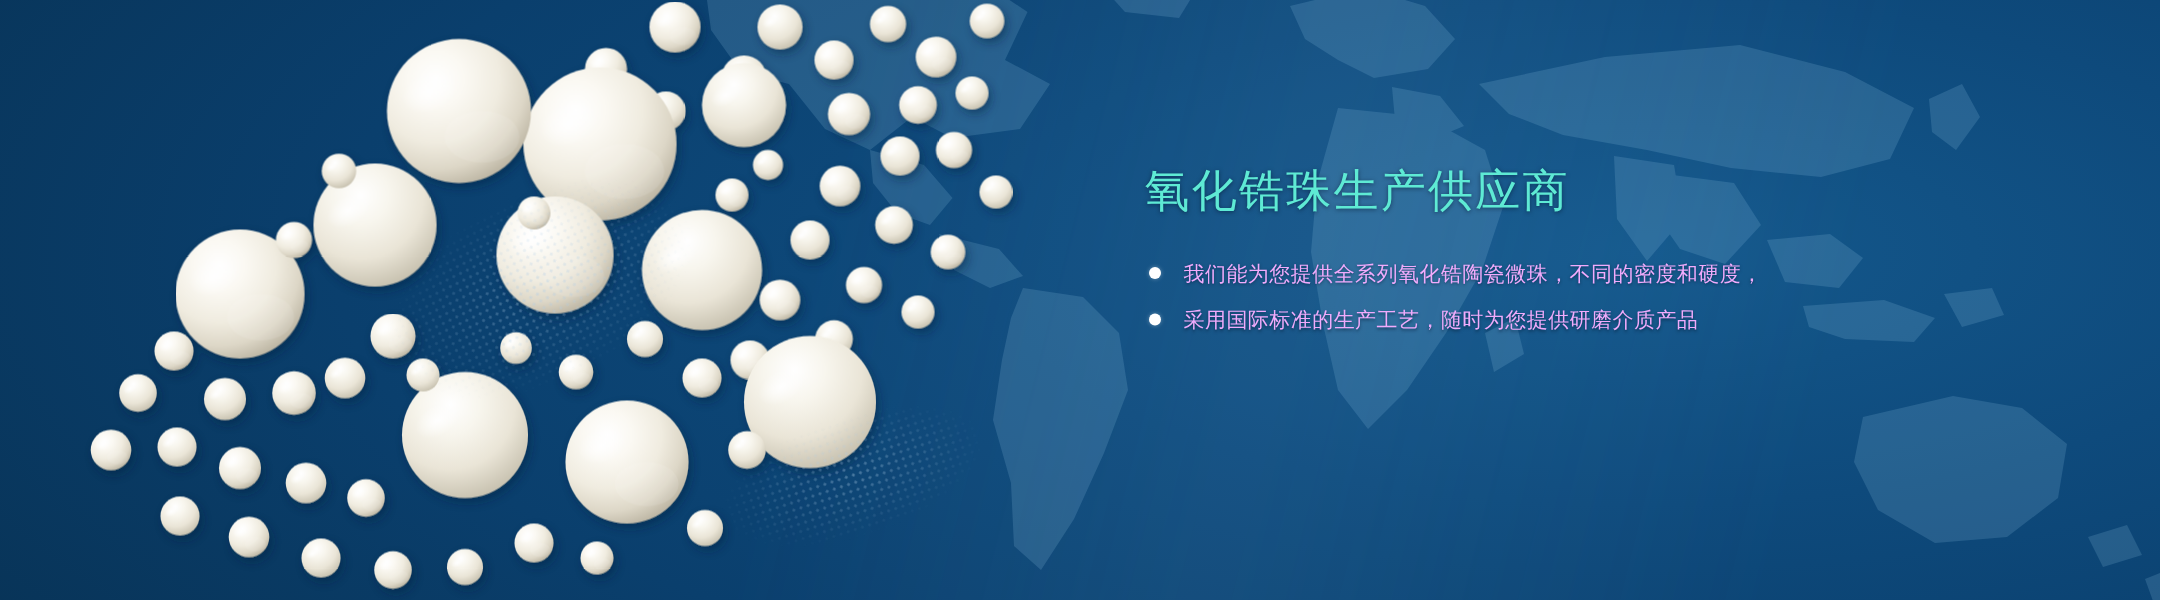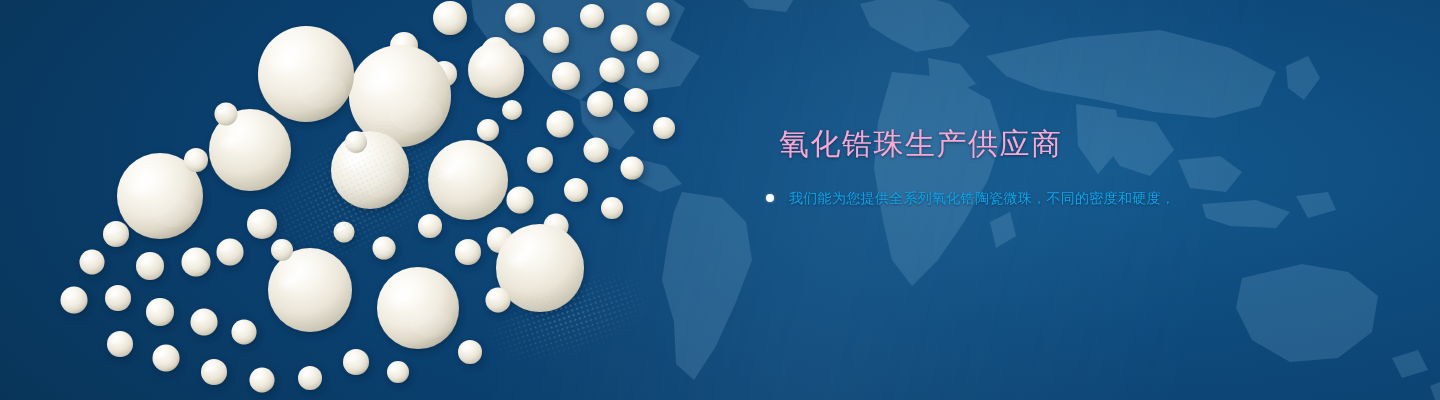--- a/index.html
+++ b/index.html
@@ -88,38 +88,38 @@
   }
 
   
   .copy {
     position: absolute;
     left: 763px;
     top: 108px;
     width: 600px;
   }
   .headline {
-    margin: 16px;
+    margin: 0;
     font-size: 30px;
     line-height: 40px;
     font-weight: normal;
-    color: #f9a8d4;
+    color: #5eead4;
     letter-spacing: 1.5px;
     text-shadow: 0 1px 3px rgba(0,18,38,0.55);
   }
   .bullets {
     list-style: none;
     margin: 22px 0 0 0;
     padding: 0;
   }
   .bullet {
     position: relative;
     padding-left: 26px;
     margin-bottom: 7px;
-    color: #0ea5e9;
+    color: #f0abfc;
     font-size: 14px;
     line-height: 24px;
     letter-spacing: 0.3px;
     text-shadow: 0 1px 2px rgba(0,18,38,0.5);
   }
   .bullet:last-child { margin-bottom: 0; }
   .dot {
     position: absolute;
     left: 3px;
     top: 8px;
@@ -292,17 +292,21 @@
     <h1 class="headline">氧化锆珠生产供应商</h1>
 
     <ul class="bullets">
 
       <li class="bullet">
         <span class="dot"></span>
         <span class="bullet-line">我们能为您提供全系列氧化锆陶瓷微珠，不同的密度和硬度，</span>
       </li>
 
 
+      <li class="bullet">
+        <span class="dot"></span>
+        <span class="bullet-line">采用国际标准的生产工艺，随时为您提供研磨介质产品</span>
+      </li>
 
     </ul>
   </div>
 
 </div>
 
 </body></html>

